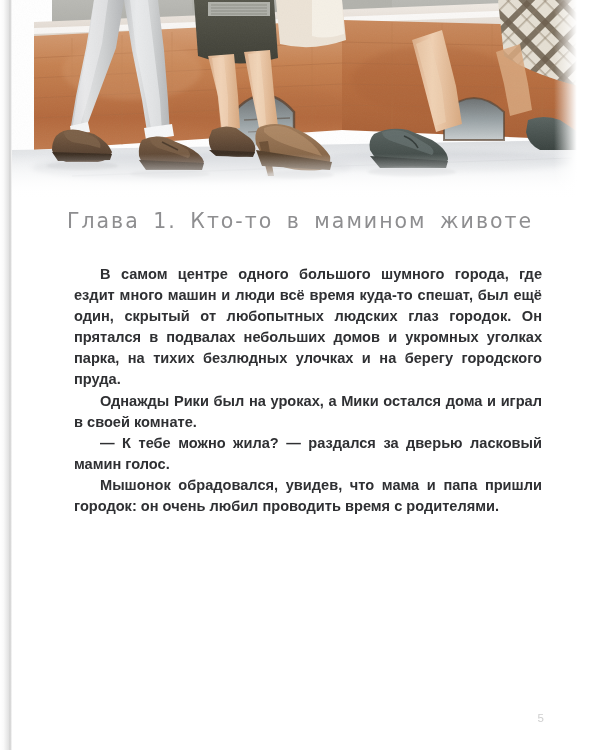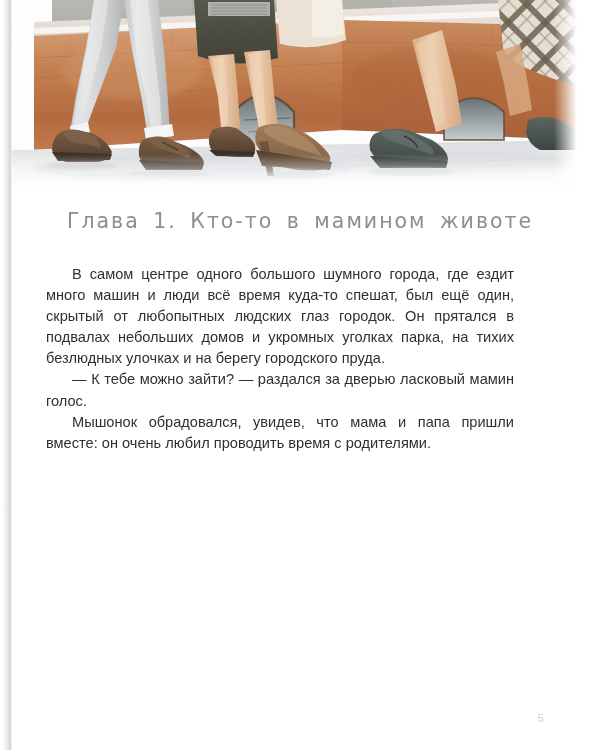--- a/index.html
+++ b/index.html
@@ -106,24 +106,25 @@
     word-spacing: 5px;
     color: #8e8e90;
     font-weight: 400;
     z-index: 3;
     white-space: nowrap;
   }
 
   
   #body-text {
     position: absolute;
-    left: 46px;
+    left: 74px;
     top: 264px;
     width: 468px;
     z-index: 3;
+    font-weight: bold;
   }
   .para {
     margin: 0;
     text-indent: 26px;
     text-align: justify;
     text-justify: inter-word;
     font-family: "Liberation Sans", sans-serif;
     font-size: 14.6px;
     line-height: 21.1px;
     color: #2f3033;
@@ -380,21 +381,22 @@
       <rect x="0" y="0" width="566" height="200" filter="url(#grain)" opacity="0.05"></rect>
     </svg>
     <div id="illus-fade"></div>
     <div id="illus-fade-right"></div>
   </div>
 
   <div id="chapter-title">Глава 1. Кто-то в мамином животе</div>
 
   <div id="body-text">
     <p class="para">В самом центре одного большого шумного города, где ездит много машин и люди всё время куда-то спешат, был ещё один, скрытый от любопытных людских глаз городок. Он прятался в подвалах небольших домов и укромных уголках парка, на тихих безлюдных улочках и на берегу городского пруда.</p>
-    <p class="para">— К тебе можно зайти? — раздался за дверью ласковый мамин голос.</p>
-    <p class="para">Мышонок обрадовался, увидев, что мама и папа пришли вместе: он очень любил проводить время с родителями.</p>
+    <p class="para">Однажды Рики был на уроках, а Мики остался дома и играл в своей комнате.</p>
+    <p class="para">— К тебе можно жила? — раздался за дверью ласковый мамин голос.</p>
+    <p class="para">Мышонок обрадовался, увидев, что мама и папа пришли городок: он очень любил проводить время с родителями.</p>
   </div>
 
   <div id="page-number">5</div>
 
   <div id="gutter-shadow"></div>
   <div id="gutter-line"></div>
 </div>
 
 </body></html>

